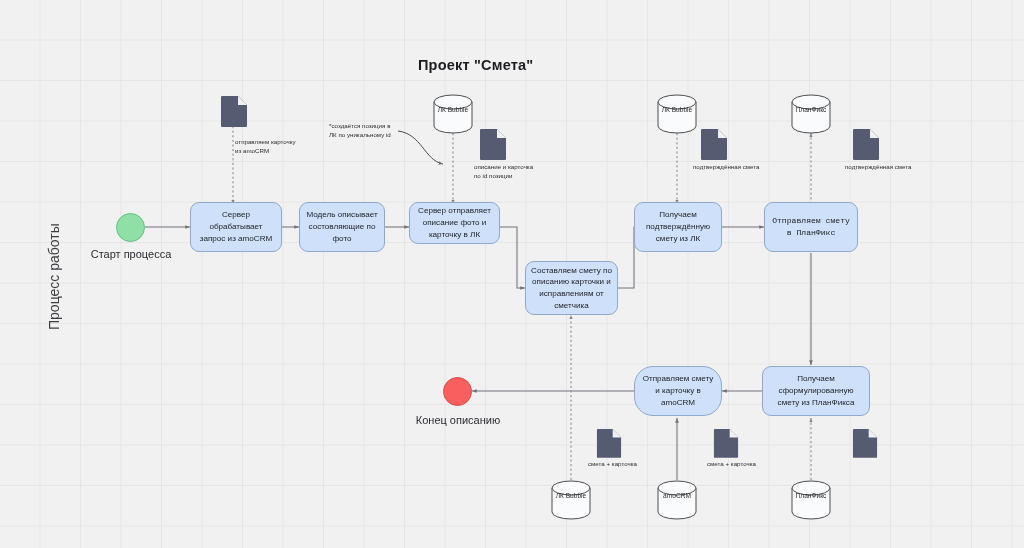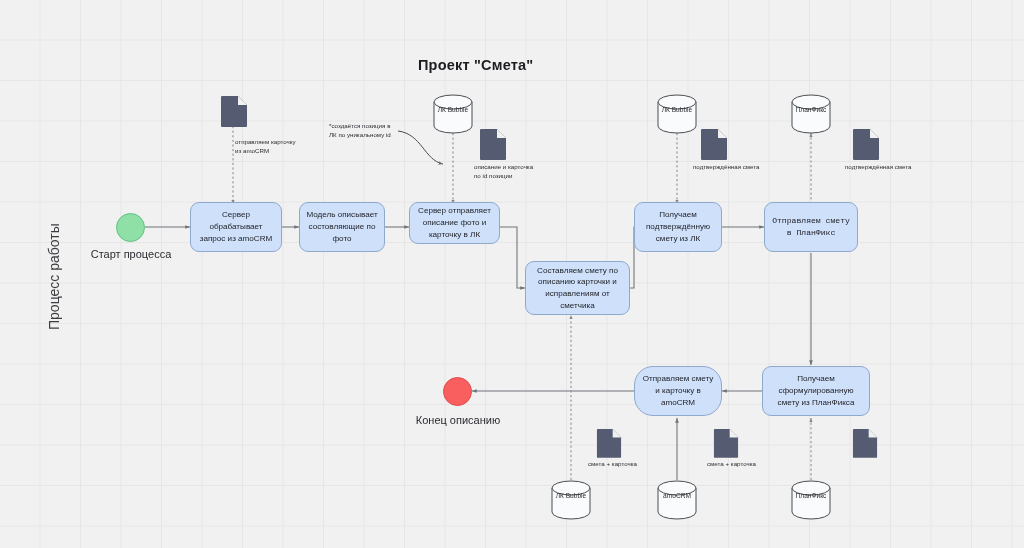--- a/index.html
+++ b/index.html
@@ -202,21 +202,21 @@
   </div>
 
   <div class="node task" style="left:299px; top:202px; width:86px; height:50px;">
     <span>Модель описывает состовляющие по фото</span>
   </div>
 
   <div class="node task" style="left:409px; top:202px; width:91px; height:42px;">
     <span>Сервер отправляет описание фото и карточку в ЛК</span>
   </div>
 
-  <div class="node task" style="left:525px; top:261px; width:105px; height:54px;">
+  <div class="node task" style="left:525px; top:261px; width:93px; height:54px;">
     <span>Составляем смету по описанию карточки и исправлениям от сметчика</span>
   </div>
 
   <div class="node task" style="left:634px; top:202px; width:88px; height:50px;">
     <span>Получаем подтверждённую смету из ЛК</span>
   </div>
 
   <div class="node task" style="left:764px; top:202px; width:94px; height:50px;font-family:Liberation Mono, monospace;">
     <span>Отправляем смету в ПланФикс</span>
   </div>

